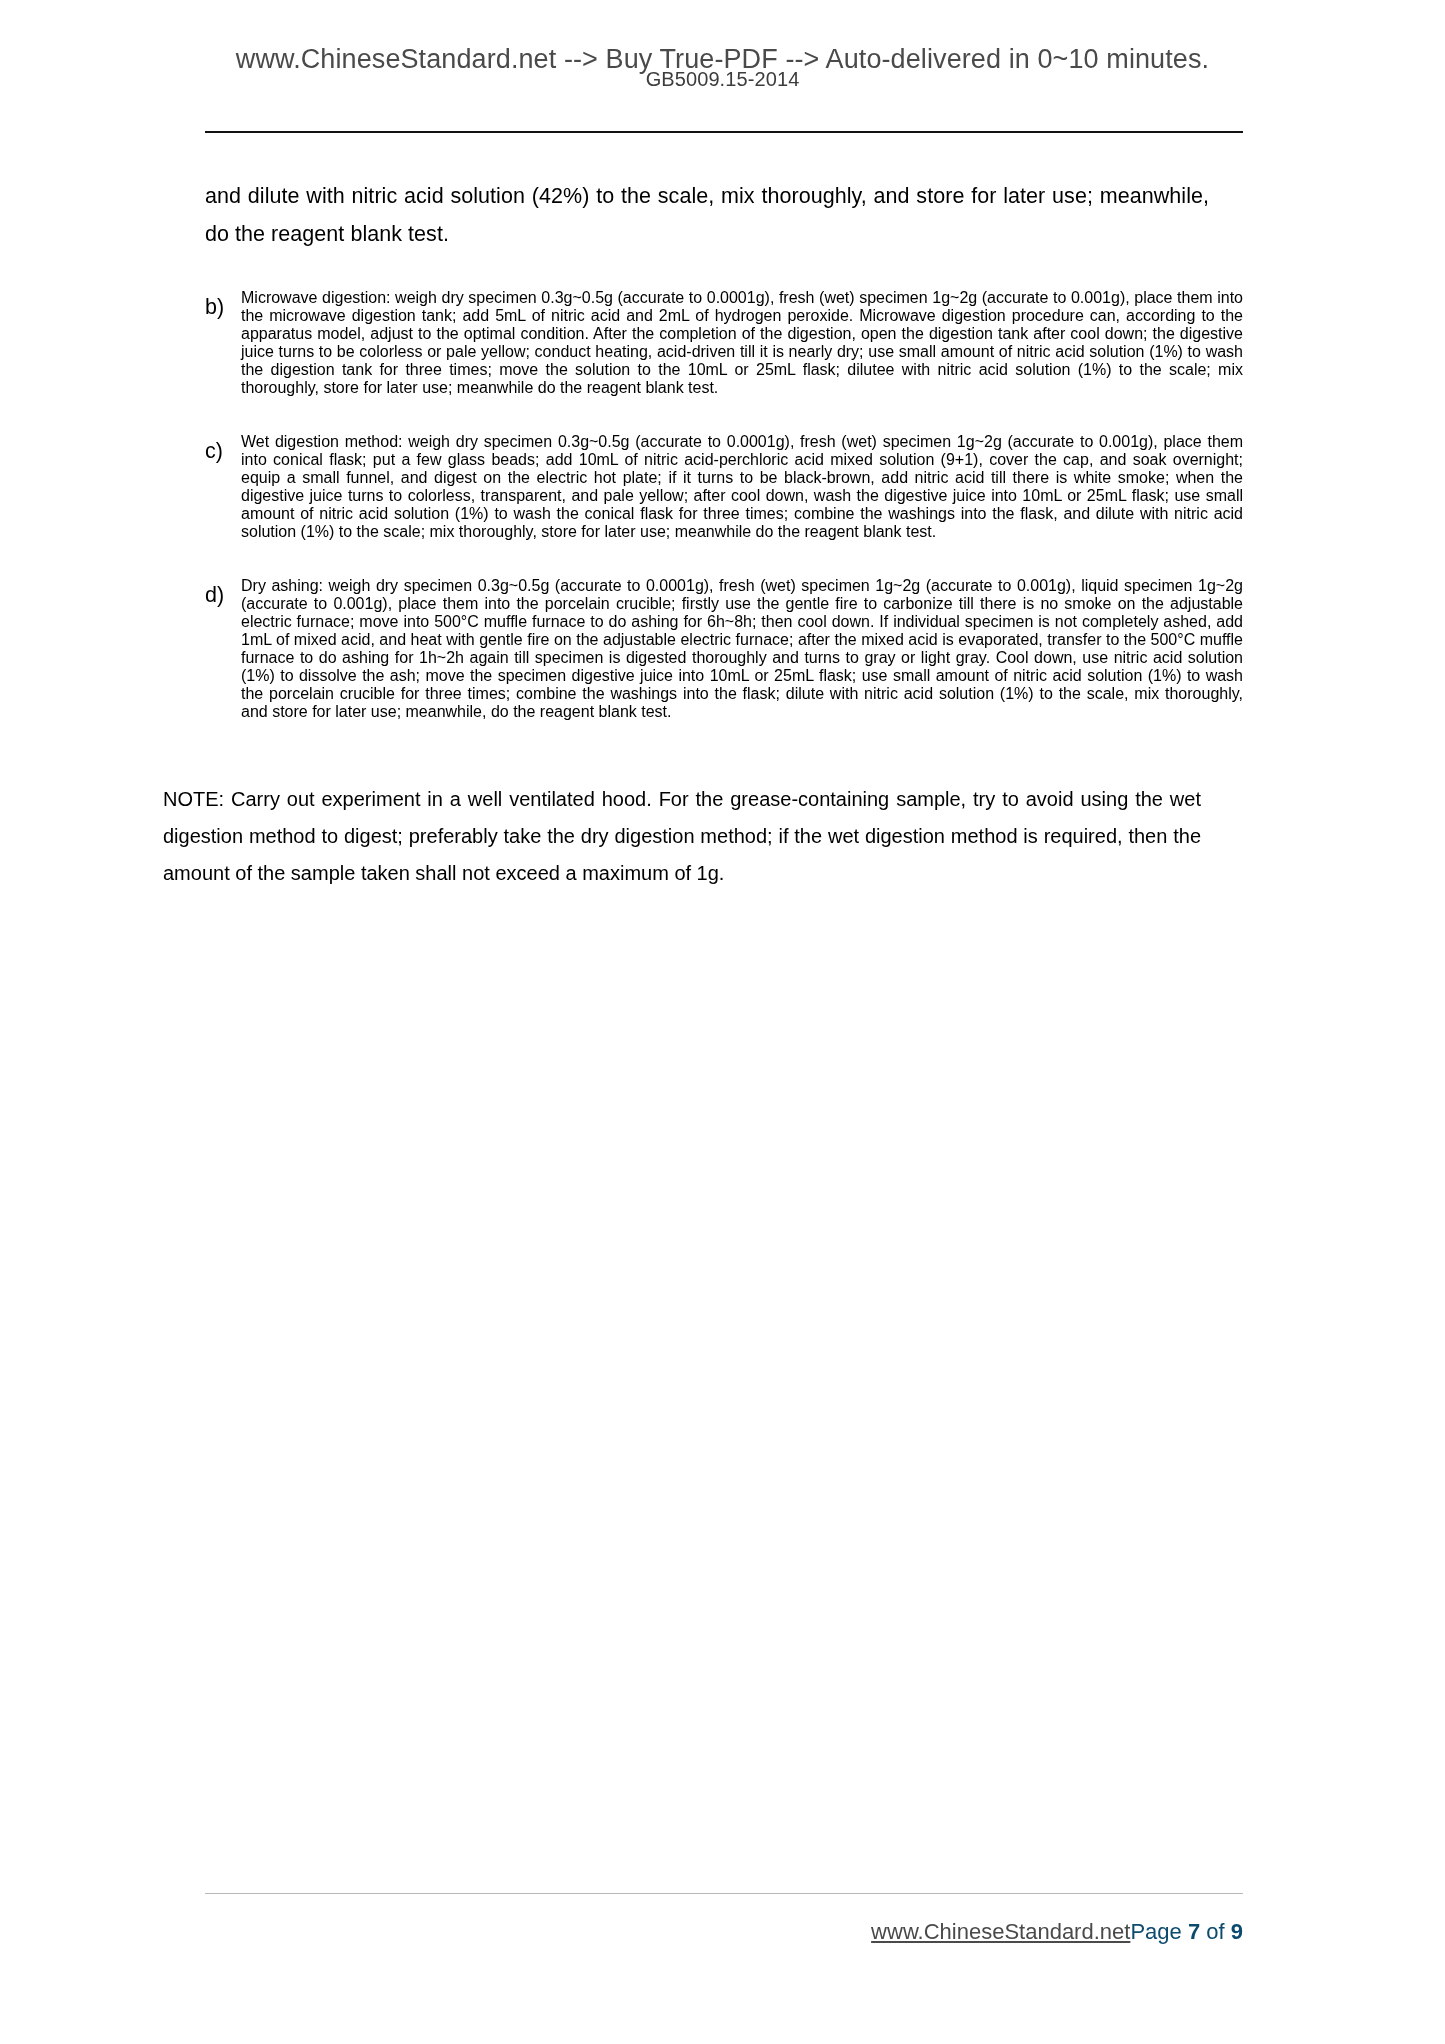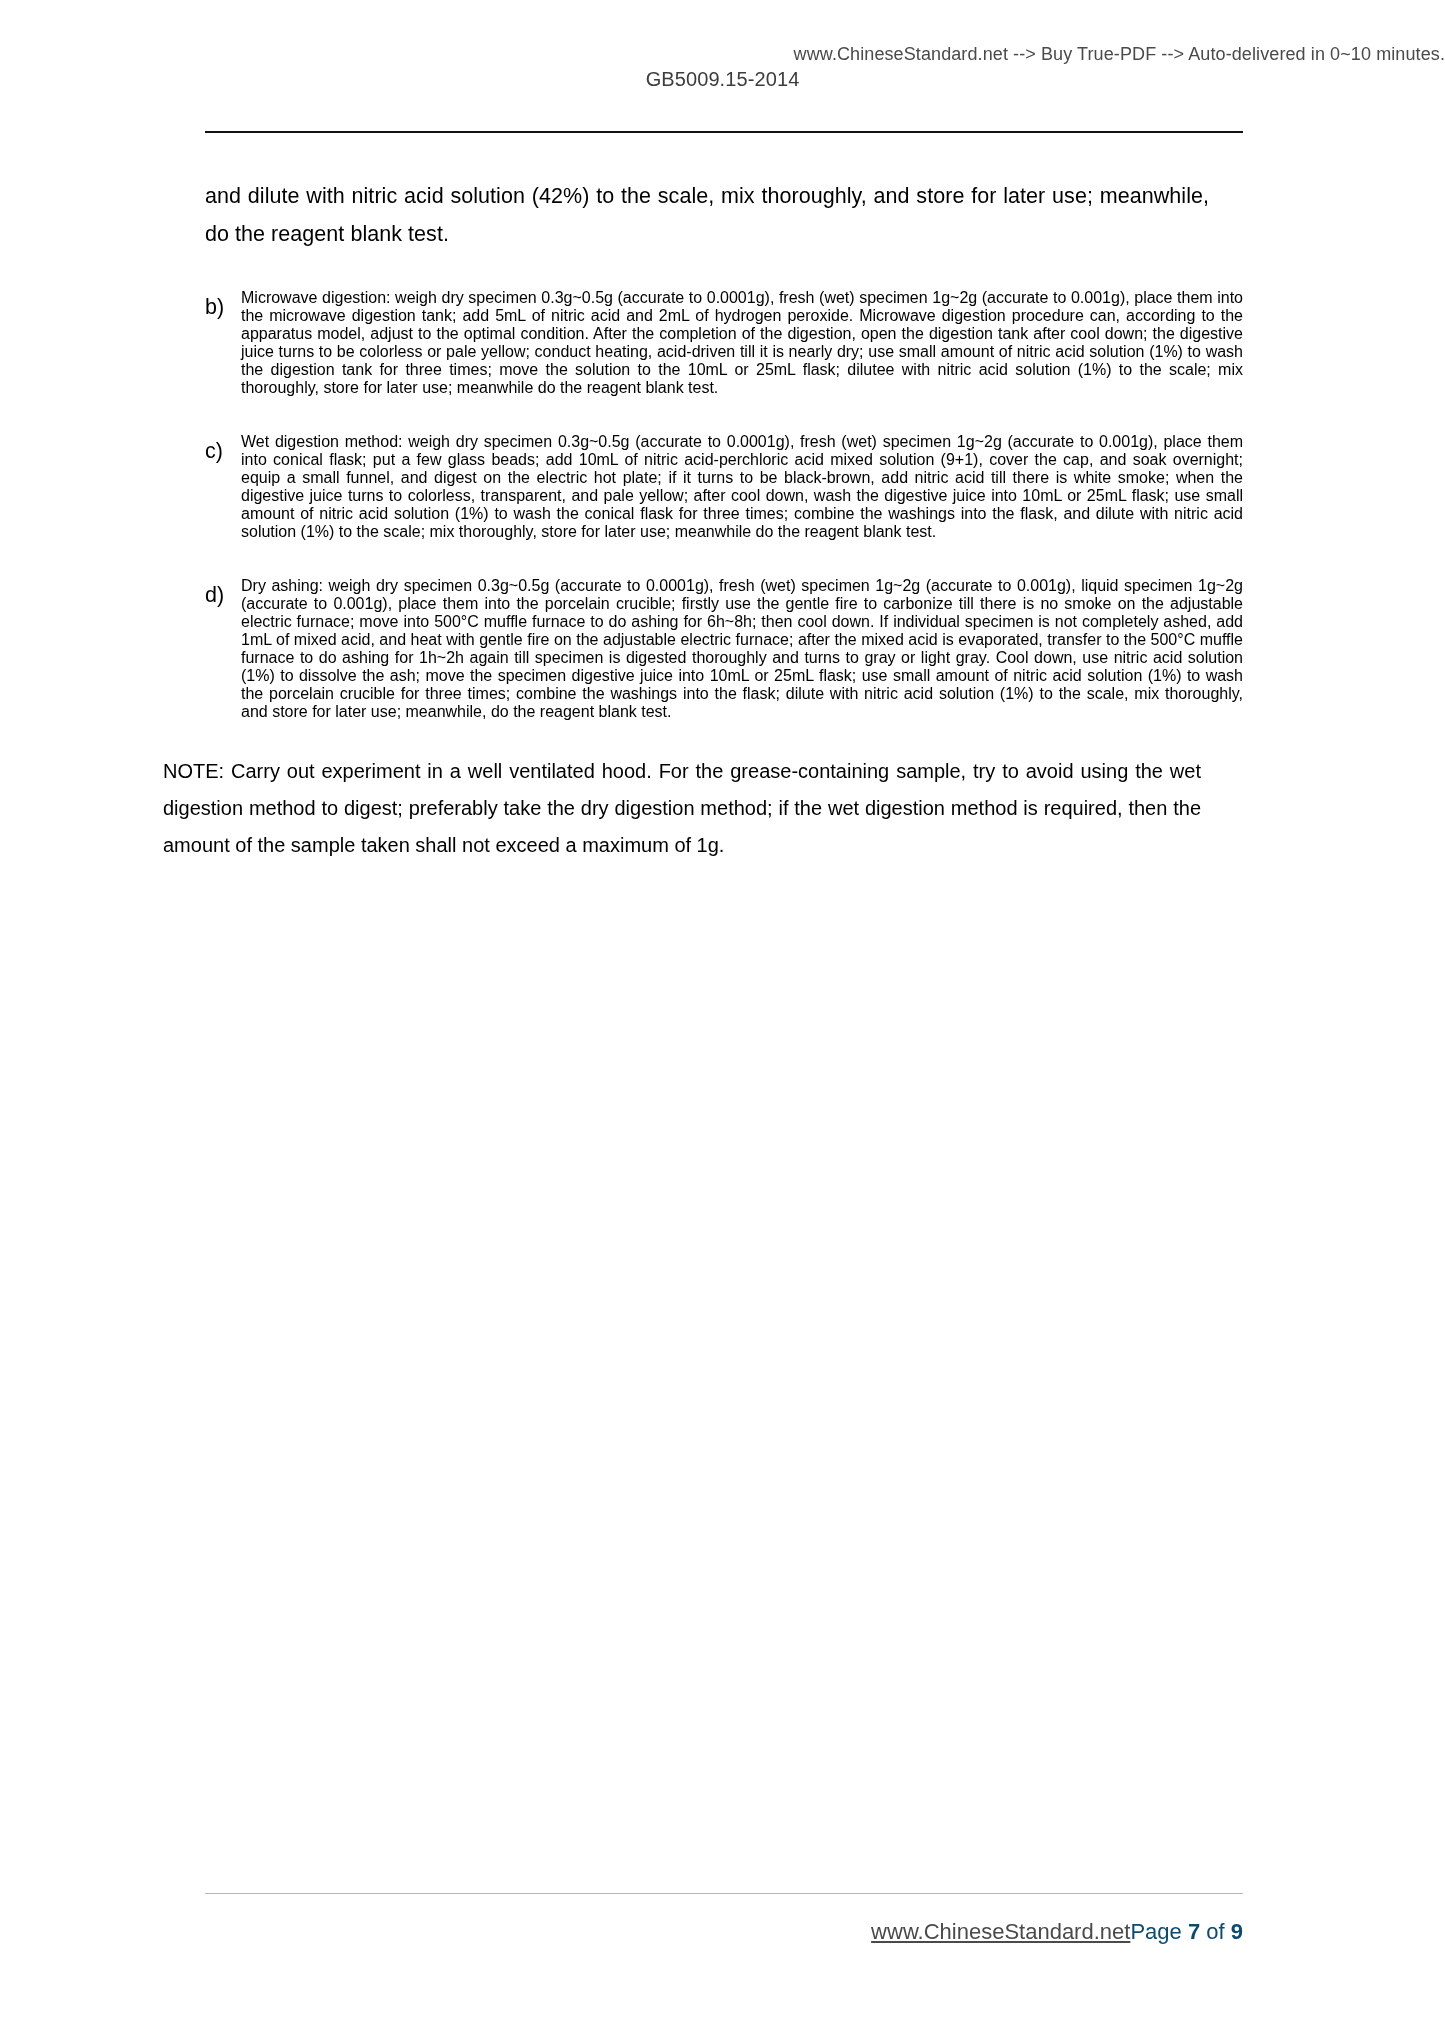--- a/index.html
+++ b/index.html
@@ -22,22 +22,22 @@
     background: #ffffff;
     box-sizing: border-box;
   }
 
   
   .promo-header {
     position: absolute;
     top: 44px;
     left: 0;
     width: 1445px;
-    text-align: right;
-    font-size: 18px;
+    text-align: center;
+    font-size: 27px;
     color: #4a4a4a;
     letter-spacing: 0.1px;
     white-space: nowrap;
   }
   .std-number {
     position: absolute;
     top: 68px;
     left: 0;
     width: 1445px;
     text-align: center;
@@ -95,21 +95,21 @@
     text-align: left;
   }
   .list-item .body-text {
     display: block;
     text-align: justify;
     text-justify: inter-word;
   }
 
   
   .note {
-    margin-top: 32px;
+    margin-top: 60px;
     margin-left: -42px;
     width: 1038px;
     font-size: 20px;
     line-height: 37px;
     text-align: justify;
     text-justify: inter-word;
   }
 
   
   .footer-rule {

